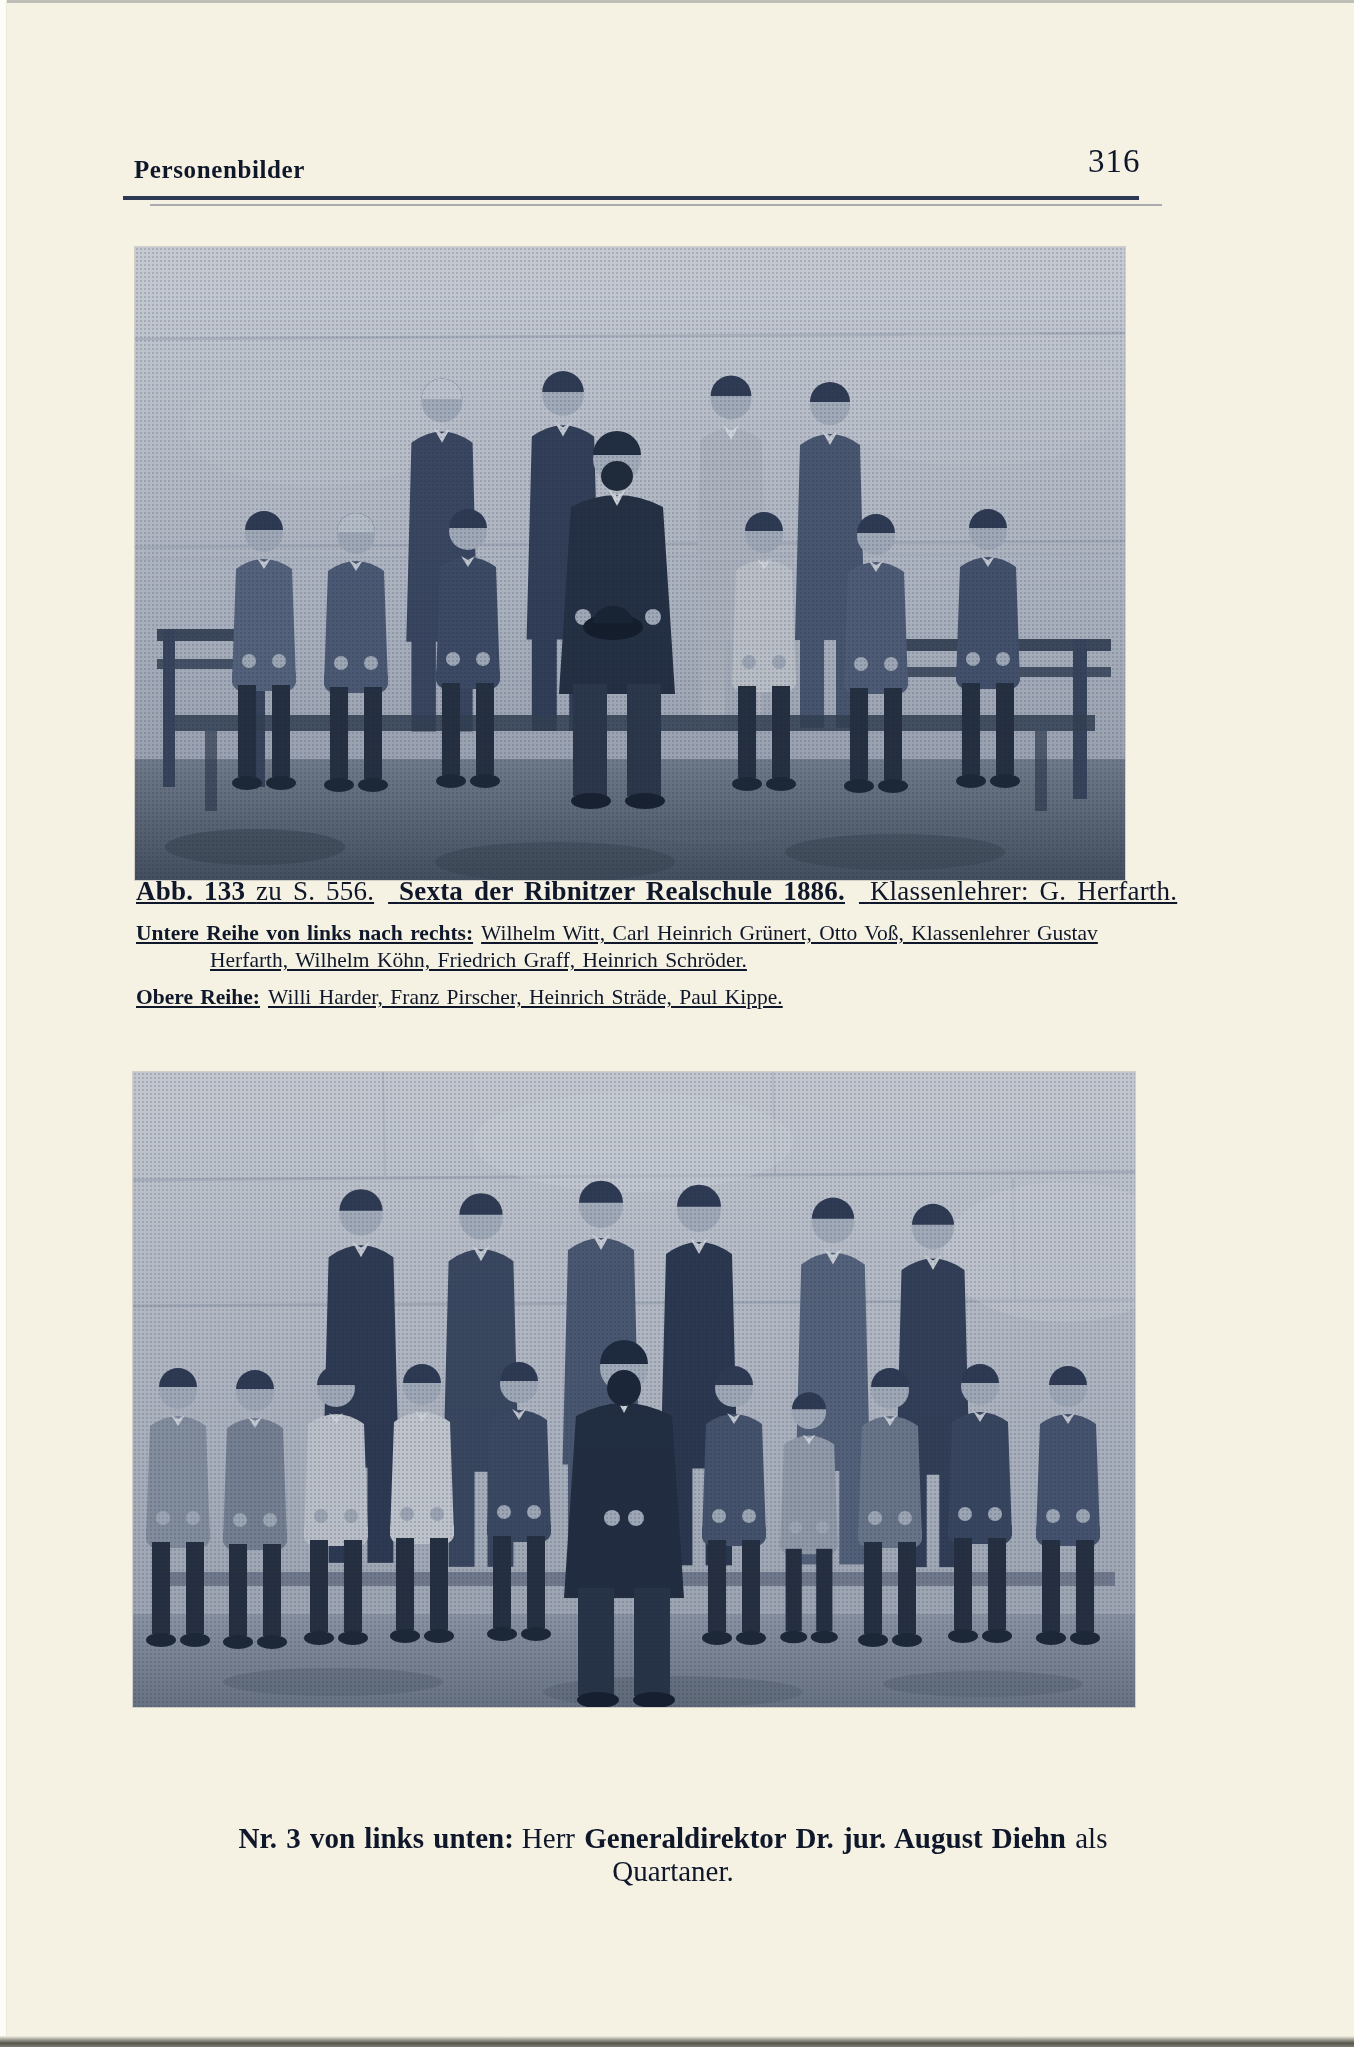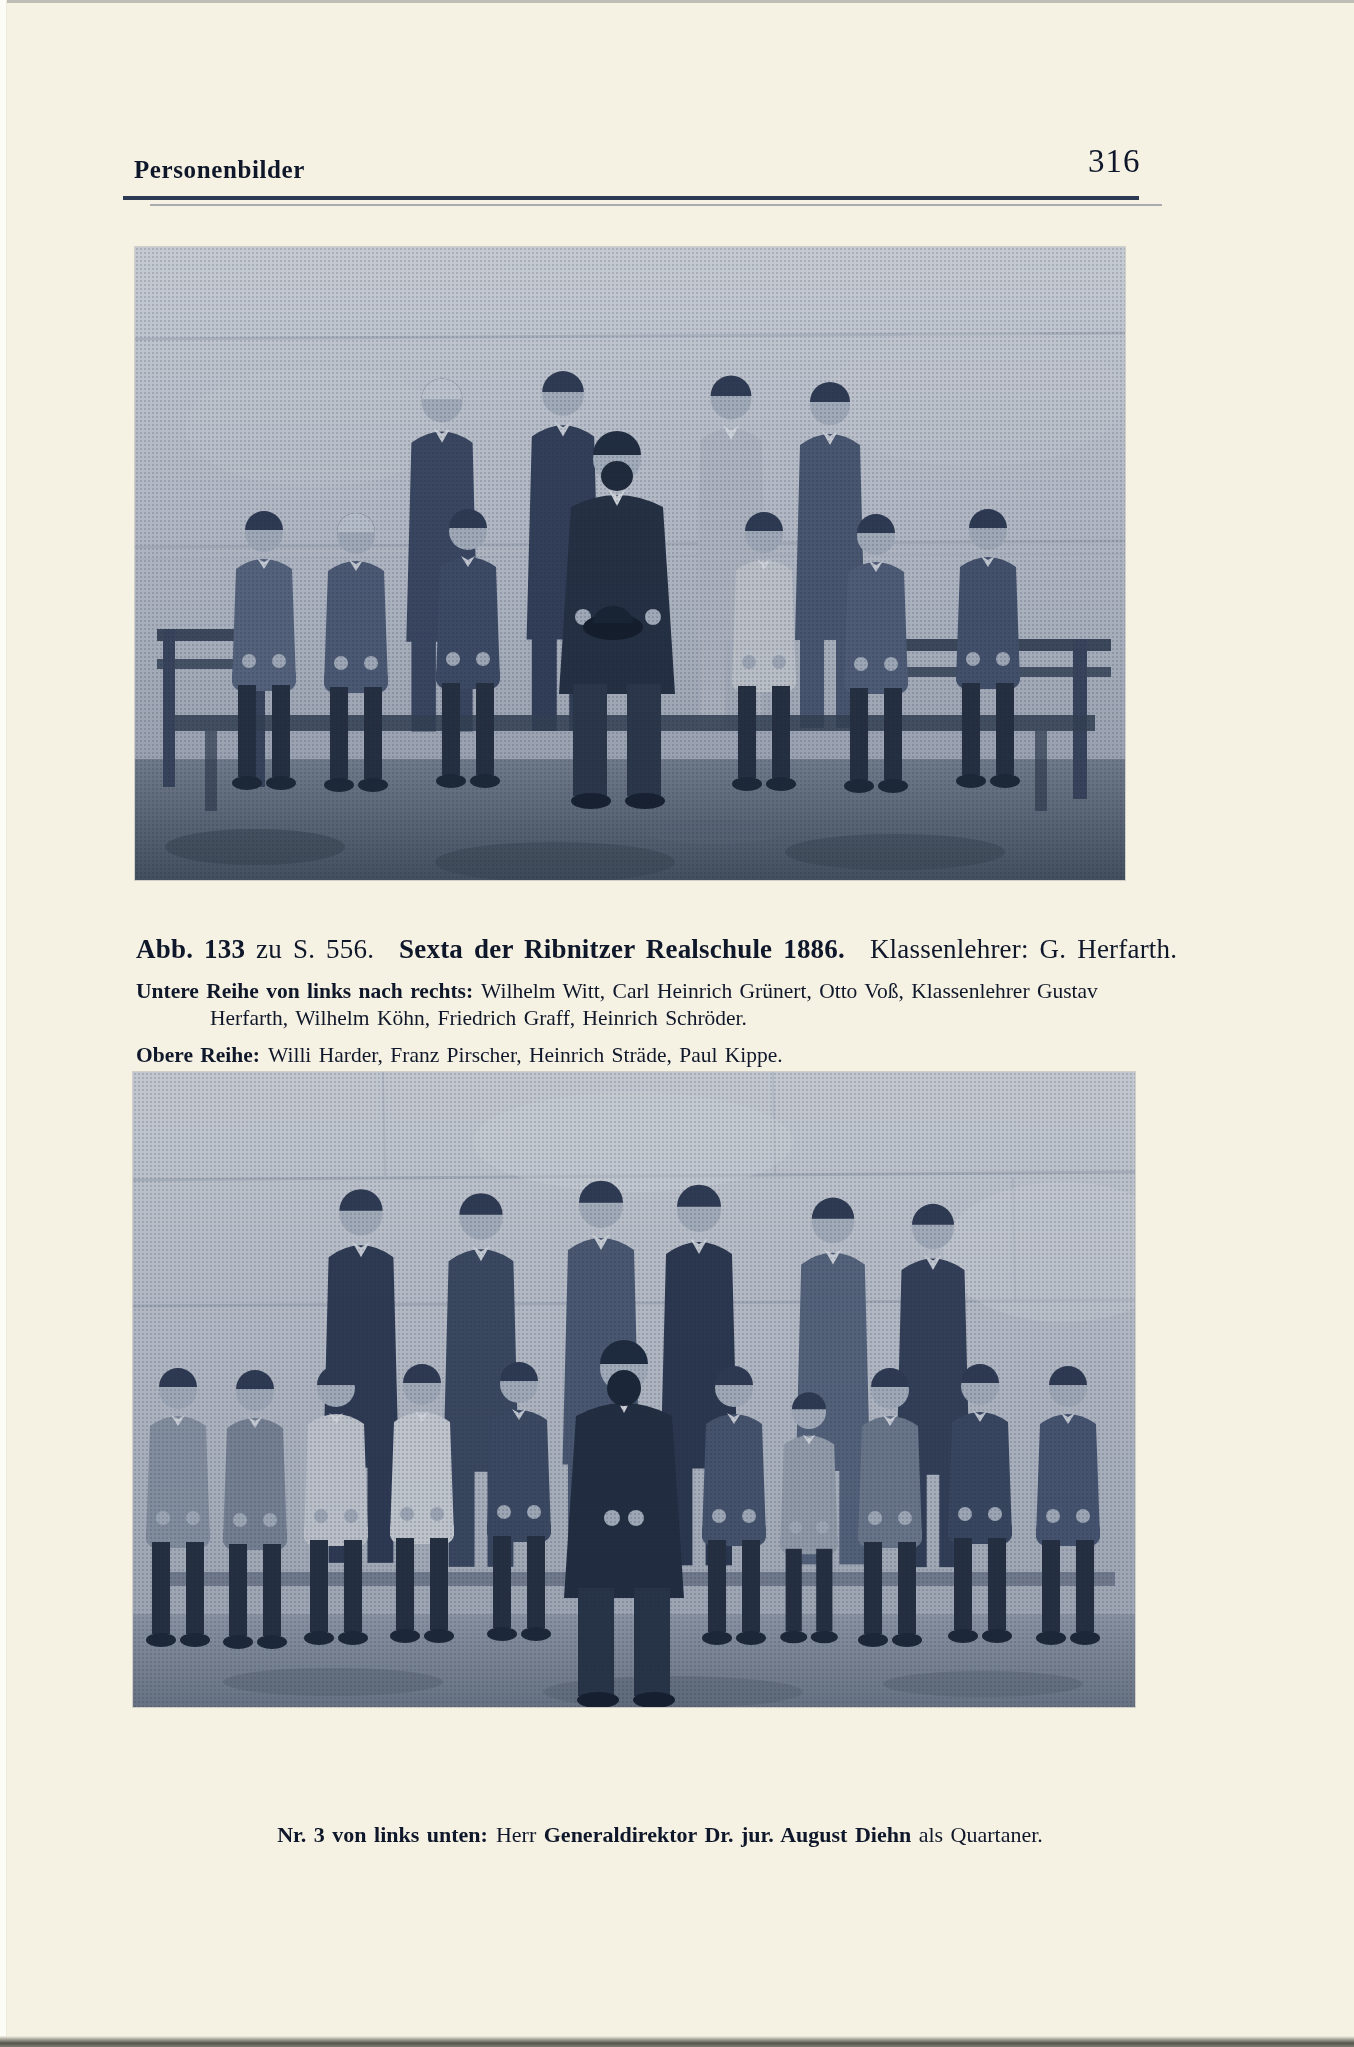--- a/index.html
+++ b/index.html
@@ -25,35 +25,35 @@
   .photo1 { left:135px; top:247px;  width:990px;  height:633px; }
   .photo2 { left:133px; top:1072px; width:1002px; height:635px; }
   .photo svg { display:block; }
   .halftone { position:absolute; inset:0; pointer-events:none;
               background-image:radial-gradient(rgba(25,35,55,.16) 1px, transparent 1.45px);
               background-size:4px 4px; }
   .tint { position:absolute; inset:0; pointer-events:none;
           background:linear-gradient(rgba(90,110,140,.06), rgba(45,60,90,.12)); }
 
   
-  .cap1 { position:absolute; left:136px; top:934px; width:1036px; }
+  .cap1 { position:absolute; left:136px; top:876px; width:1036px;text-decoration:underline; }
   .cap-line1 { font-size:27px; white-space:nowrap; word-spacing:4px; letter-spacing:.2px; margin:0; }
   .cap-line1 .seg { margin-right:14px; }
   .cap-rows { margin:13px 0 0 0; font-size:21.5px; line-height:1.26; word-spacing:2px; }
   .hang { padding-left:74px; text-indent:-74px; }
   .row-gap { margin-top:10px; }
   .b { font-weight:bold; }
   .lbl { margin-right:8px; }
 
   
   .cap2 { position:absolute; left:133px; top:1729px; width:1002px; text-align:center; }
   .cap2 .cap-line1 { font-size:28px; }
   .credit { margin:6px 8px 0 0; text-align:right; font-size:22px; letter-spacing:1.4px; word-spacing:3px; }
-  .note { position:absolute; left:180px; top:1822px; width:960px; text-align:center;
-          font-size:22px; word-spacing:2px; margin:0; }
+  .note { position:absolute; left:193px; top:1822px; width:960px; text-align:center;
+          font-size:29px; word-spacing:2px; margin:0; }
 </style>
 </head>
 <body>
 
 <svg width="0" height="0" style="position:absolute" aria-hidden="true">
   <defs>
     <g id="boy-stand">
       <path d="M-30,40 Q0,18 30,40 L35,235 L-35,235 Z" fill="currentColor"></path>
       <rect x="-30" y="228" width="24" height="95" fill="currentColor"></rect>
       <rect x="6" y="228" width="24" height="95" fill="currentColor"></rect>

